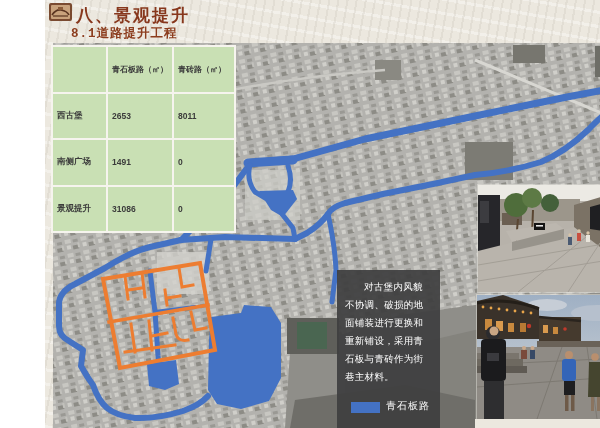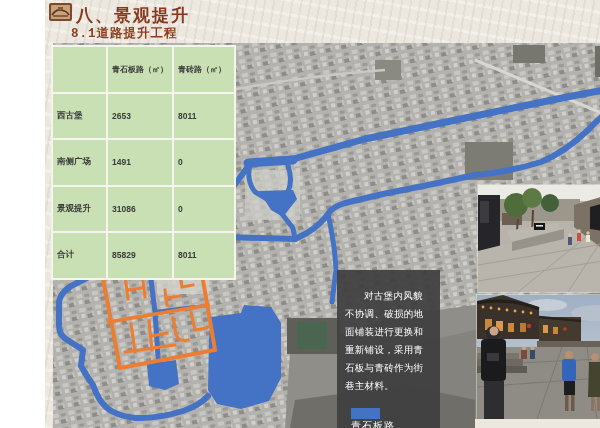--- a/index.html
+++ b/index.html
@@ -25,24 +25,24 @@
   table.qty{position:absolute;left:6px;top:45px;border-collapse:separate;border-spacing:2px;
     background:#f6f4ee;font-size:8.5px;font-weight:700;color:#3b3b3b;}
   table.qty td,table.qty th{background:#c9e0b4;padding:16px 4px;height:12.5px;
     text-align:left;vertical-align:middle;white-space:nowrap;}
   table.qty th{font-size:8px;}
   table.qty .c0{width:45px;}
   table.qty .c1{width:56px;}
   table.qty .c2{width:52px;}
   
   .notebox{position:absolute;left:292px;top:270px;width:103px;height:158px;
-    background:rgba(62,62,64,.93);color:#fff;box-sizing:border-box;padding:17px 8px 0 8px;}
+    background:rgba(62,62,64,.93);color:#fff;box-sizing:border-box;padding:8px 8px 0 8px;}
   .notebox .note{font-size:9.5px;line-height:18px;text-indent:2em;letter-spacing:.3px;}
   .legend{margin-top:13px;}
-  .legend-row{display:flex;align-items:flex-start;margin:0 0 10px 6px;flex-direction:column;}
+  .legend-row{display:flex;align-items:flex-end;margin:0 0 10px 6px;}
   .swatch{width:29px;height:11px;margin-right:6px;flex:none;}
   .legend-label{font-size:10px;letter-spacing:1px;}
   
   .photo{position:absolute;overflow:hidden;box-shadow:0 0 0 1px rgba(240,238,230,.45);}
   .photo1{left:433px;top:185px;width:164px;height:107px;}
   .photo2{left:432px;top:295px;width:165px;height:124px;}
   .bg-patch{position:absolute;left:430px;top:419px;width:170px;height:9px;
     background:#ece8df;}
 </style>
 </head>
@@ -156,25 +156,20 @@
     </tr>
     <tr>
       <td>南侧广场</td>
       <td>1491</td>
       <td>0</td>
     </tr>
     <tr>
       <td>景观提升</td>
       <td>31086</td>
       <td>0</td>
-    </tr>
-    <tr>
-      <td>合计</td>
-      <td>85829</td>
-      <td>8011</td>
     </tr>
   </tbody>
     </table>
 
   <div class="notebox">
     <div class="note">对古堡内风貌不协调、破损的地面铺装进行更换和重新铺设，采用青石板与青砖作为街巷主材料。</div>
     <div class="legend">
       <div class="legend-row">
         <span class="swatch" style="background:#4472c4"></span>
         <span class="legend-label">青石板路</span>

